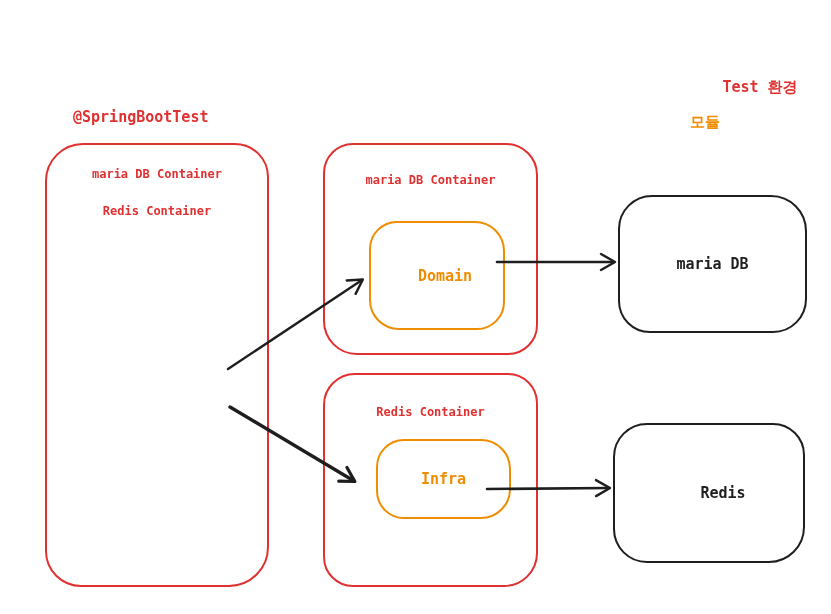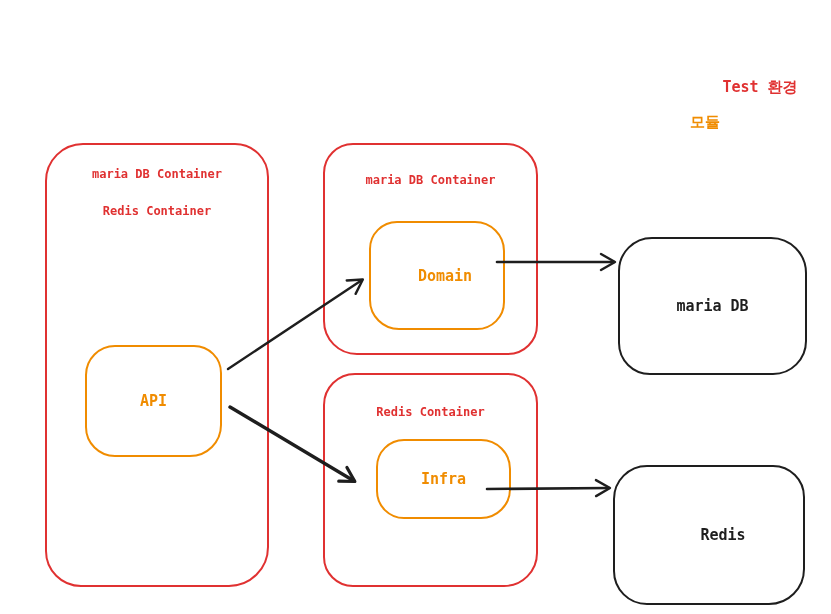--- a/index.html
+++ b/index.html
@@ -21,21 +21,20 @@
     background: transparent;
   }
   .red-container {
     border: 2.2px solid #e03131;
   }
   .orange-node {
     border: 2.2px solid #f08c00;
   }
   .black-node {
     border: 2.6px solid #1e1e1e;
-    margin-top: 42px;
   }
   .label {
     position: absolute;
     font-weight: bold;
     font-size: 15px;
     line-height: 1.2;
     white-space: nowrap;
   }
   .label.red    { color: #e03131; }
   .label.orange { color: #f08c00; }
@@ -61,33 +60,31 @@
     width: 831px;
     height: 614px;
     pointer-events: none;
   }
 </style>
 </head>
 <body>
 
 <div class="canvas">
 
+  <div class="label red" style="left:73px; top:108px;">@SpringBootTest</div>
 
   <div class="label red" style="left:690px; top:78px; width:140px; text-align:center;">Test 환경</div>
 
   <div class="label orange" style="left:690px; top:113px; width:140px; text-align:left;">모듈</div>
 
   <div class="shape red-container" style="left:45px; top:143px; width:224px; height:444px; border-radius:38px 34px 40px 36px;">
     <div class="ctr-title" style="top:22px; color:#e03131;">maria DB Container</div>
     <div class="ctr-title" style="top:59px; color:#e03131;">Redis Container</div>
   </div>
 
-  <div class="shape orange-node centered" style="left:85px; top:345px; width:137px; height:112px; border-radius:30px 28px 32px 30px;">
-    <span class="label orange" style="position:static;">API</span>
-  </div>
 
   <div class="shape red-container" style="left:323px; top:143px; width:215px; height:212px; border-radius:30px 32px 30px 34px;">
     <div class="ctr-title" style="top:28px; color:#e03131;">maria DB Container</div>
     <div class="shape orange-node centered" style="left:44px; top:76px; width:136px; height:109px; border-radius:28px 30px 28px 30px;padding-left:16px;">
       <span class="label orange" style="position:static;">Domain</span>
     </div>
   </div>
 
   <div class="shape red-container" style="left:323px; top:373px; width:215px; height:214px; border-radius:32px 30px 34px 30px;">
     <div class="ctr-title" style="top:30px; color:#e03131;">Redis Container</div>

